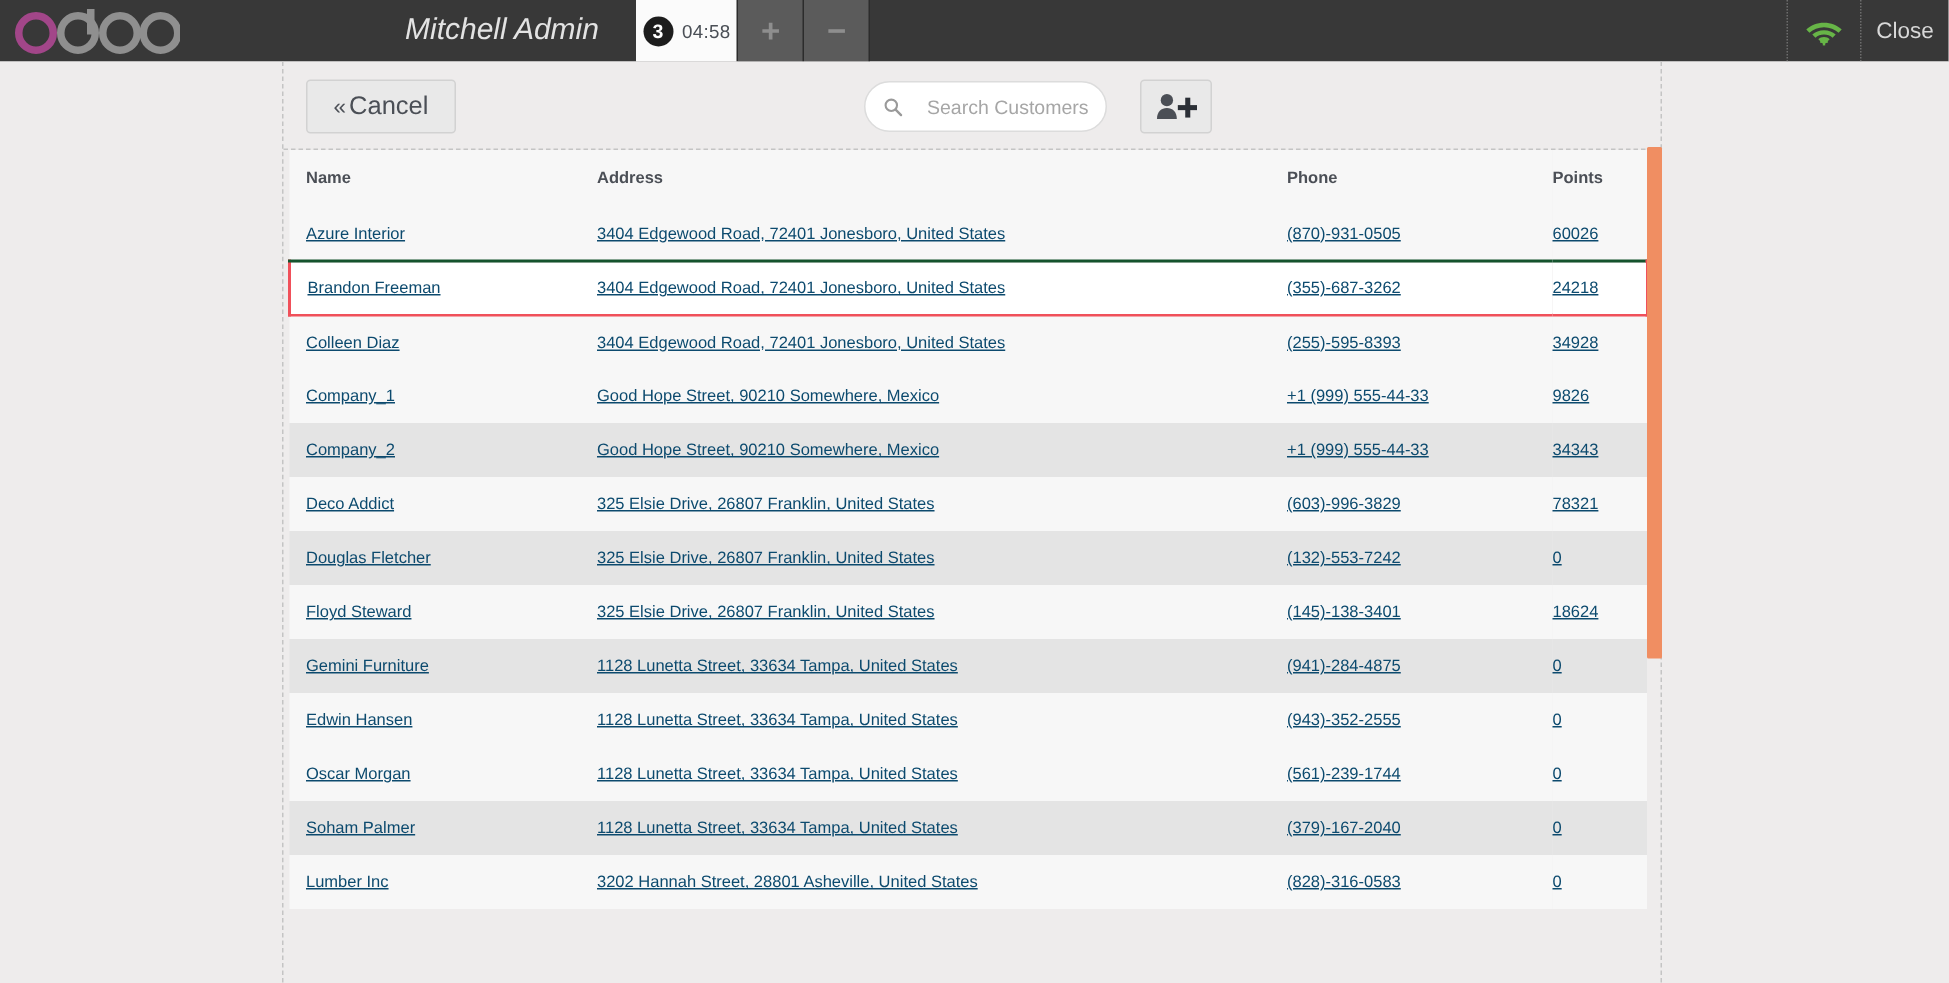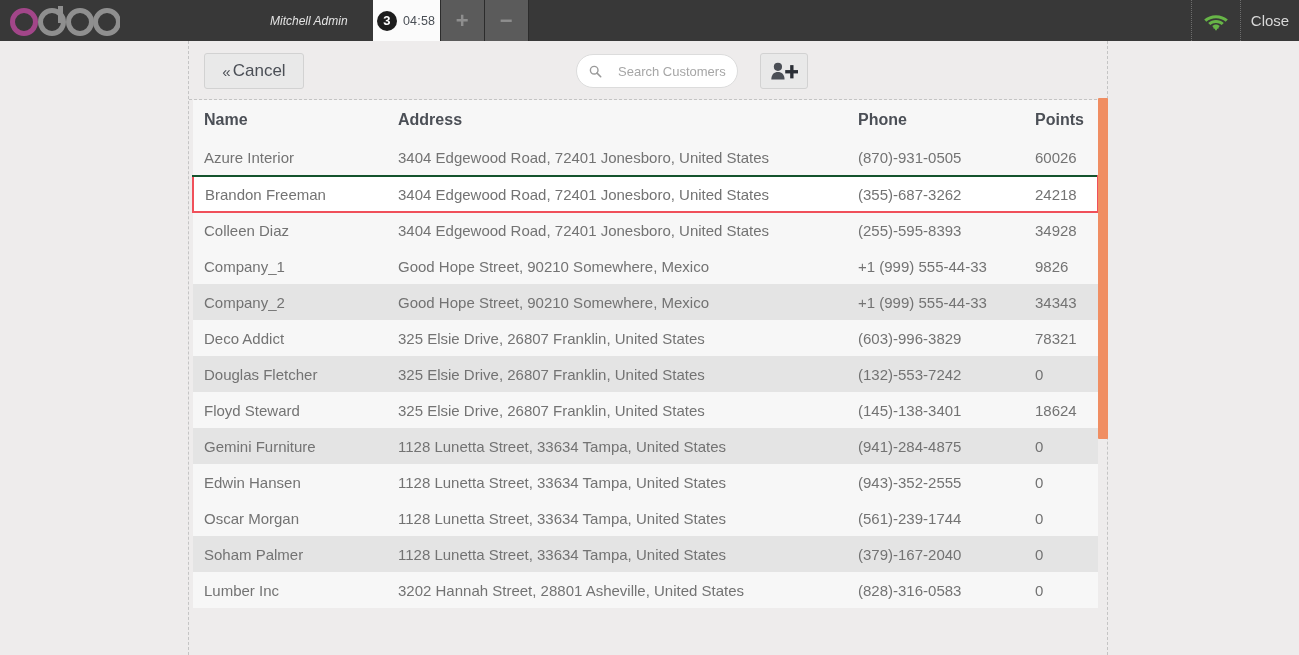--- a/index.html
+++ b/index.html
@@ -29,21 +29,21 @@
     padding-left: 8px;
     height: 41px;
   }
   #logo svg { display: block; }
 
   #topbar-spacer-left { flex: 0 0 110px; }
 
   #username {
     color: #e3e3e3;
     font-style: italic;
-    font-size: 12px;
+    font-size: 20px;
     display: flex;
     align-items: center;
     white-space: nowrap;
   }
 
   #tabs {
     display: flex;
     align-items: stretch;
     margin-left: 25px;
   }
@@ -212,34 +212,35 @@
     overflow: hidden;
   }
 
   table.clist {
     width: 906px;
     border-collapse: collapse;
     table-layout: fixed;
   }
   table.clist th {
     text-align: left;
-    font-size: 16px;
+    font-size: 11px;
     font-weight: bold;
     color: #4b4f56;
     padding: 11px 0 11px 0;
     background: #f7f7f7;
     height: 38px;
     vertical-align: middle;
   }
   table.clist td {
-    font-size: 15px;
-    color: #737373;
+    font-size: 11px;
+    color: #0c4a6e;
     height: 36px;
     vertical-align: middle;
     padding: 0;
+    text-decoration: underline;
   }
   .col-name   { width: 205px; padding-left: 11px !important; }
   .col-addr   { width: 460px; margin-left: 12px; }
   .col-phone  { width: 177px; }
   .col-points { width: 63px; }
 
   tr.row-even td { background: #f7f7f7; }
   tr.row-odd  td { background: #e4e4e4; }
 
   tr.row-selected td {

